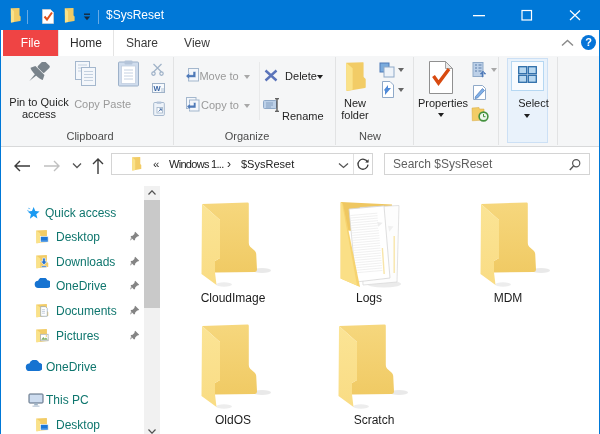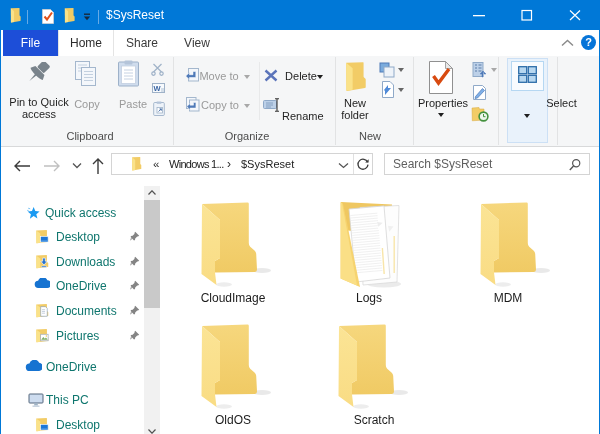--- a/index.html
+++ b/index.html
@@ -4,21 +4,21 @@
 <style>
   html,body{margin:0;padding:0;}
   body{width:600px;height:434px;overflow:hidden;font-family:"Liberation Sans",sans-serif;}
   .abs{position:absolute;}
   #win{position:relative;width:600px;height:434px;background:#fff;}
   #titlebar{left:0;top:0;width:600px;height:30px;background:#0078d7;}
   #lborder{left:0;top:30px;width:1px;height:404px;background:#0078d7;}
   #rborder{left:599px;top:30px;width:1px;height:404px;background:#0078d7;}
   .ttxt{color:#fff;font-size:12px;}
   #tabrow{left:1px;top:30px;width:598px;height:26px;background:#fff;}
-  #filetab{left:2px;top:0;width:55px;height:26px;background:#1d4ed8;color:#fff;font-size:12px;text-align:center;line-height:26px;}
+  #filetab{left:2px;top:0;width:55px;height:26px;background:#ef4444;color:#fff;font-size:12px;text-align:center;line-height:26px;}
   .tab{font-size:12px;color:#3b3b3b;line-height:26px;text-align:center;}
   #hometab{left:57px;top:0;width:56px;height:26px;background:#fff;border-left:1px solid #e4e4e4;border-right:1px solid #e4e4e4;box-sizing:border-box;color:#2b2b2b;}
   #ribbon{left:1px;top:56px;width:598px;height:90px;background:#f5f6f7;border-bottom:1px solid #d8d9da;box-sizing:content-box;}
   .gsep{position:absolute;top:1px;width:1px;height:88px;background:#e2e3e4;}
   .glabel{position:absolute;top:74px;font-size:11px;color:#4c4c4c;text-align:center;}
   .btxt{position:absolute;font-size:11px;color:#1f1f1f;text-align:center;}
   .btxtg{position:absolute;font-size:11px;color:#9a9a9a;text-align:center;}
   .caret{display:inline-block;width:0;height:0;border-left:3.5px solid transparent;border-right:3.5px solid transparent;border-top:4px solid #666;}
   .caretd{border-top-color:#1f1f1f;}
   .caretg{border-top-color:#a8a8a8;}
@@ -145,21 +145,21 @@
     <div class="btxtg" style="left:68px;top:42px;width:36px;">Copy</div>
 
     <svg class="abs" style="left:116px;top:4px;" width="23" height="27" viewBox="0 0 23 27">
       <rect x="1.5" y="2" width="20" height="24" rx="1" fill="#cfdced" stroke="#9db1c9" stroke-width="1"></rect>
       <rect x="7.5" y="0.5" width="8" height="4" rx="1" fill="#b4c4d9"></rect>
       <rect x="4.5" y="6" width="14" height="17.5" fill="#fff" stroke="#c2cfe0" stroke-width="0.8"></rect>
       <g stroke="#c6d2e2" stroke-width="1">
           <path d="M7,10 h9 M7,13 h9 M7,16 h9 M7,19 h9"></path>
         </g>
     </svg>
-    <div class="btxtg" style="left:98px;top:42px;width:36px;margin-left:16px;">Paste</div>
+    <div class="btxtg" style="left:98px;top:42px;width:36px;">Paste</div>
 
     <svg class="abs" style="left:150px;top:7px;" width="14" height="13" viewBox="0 0 14 13">
       <g stroke="#9fb2c8" stroke-width="1.2" fill="none">
         <path d="M2.5,1 L10.5,9 M10.5,1 L2.5,9"></path>
         <circle cx="2.5" cy="10.6" r="1.7"></circle>
           <circle cx="10.5" cy="10.6" r="1.7"></circle>
       </g>
     </svg>
     <svg class="abs" style="left:151px;top:27px;" width="13" height="10" viewBox="0 0 13 10">
       <rect x="0.5" y="0.5" width="12" height="9" fill="#f7fafd" stroke="#9fb2c8"></rect>
@@ -241,21 +241,21 @@
     </svg>
 
     <div class="abs" style="left:506px;top:2px;width:41px;height:85px;background:#e9f2fb;border:1px solid #cce0f5;box-sizing:border-box;"></div>
     <div class="abs" style="left:510px;top:5px;width:33px;height:30px;background:#f8fbfe;border:1px solid #b5d7f2;box-sizing:border-box;"></div>
     <svg class="abs" style="left:517px;top:10px;" width="19" height="17" viewBox="0 0 19 17">
       <rect x="0.7" y="0.7" width="8" height="7" fill="#b7d7f0" stroke="#2d6da9" stroke-width="1.3"></rect>
       <rect x="10.3" y="0.7" width="8" height="7" fill="#b7d7f0" stroke="#2d6da9" stroke-width="1.3"></rect>
       <rect x="0.7" y="9.3" width="8" height="7" fill="#b7d7f0" stroke="#2d6da9" stroke-width="1.3"></rect>
       <rect x="10.3" y="9.3" width="8" height="7" fill="#b7d7f0" stroke="#2d6da9" stroke-width="1.3"></rect>
     </svg>
-    <div class="btxt" style="left:506px;top:41px;width:53px;padding-left:28px;">Select</div>
+    <div class="btxt" style="left:506px;top:41px;width:53px;">Select</div>
     <span class="abs caret caretd" style="left:523px;top:58px;"></span>
   </div>
 
   <div class="abs" id="addrrow">
     <svg class="abs" style="left:12px;top:11px;" width="18" height="16" viewBox="0 0 18 16">
         <path d="M17,8 L2,8 M7,3 L2,8 L7,13" fill="none" stroke="#3b3b3b" stroke-width="1.4"></path>
       </svg>
     <svg class="abs" style="left:42px;top:11px;" width="18" height="16" viewBox="0 0 18 16">
         <path d="M1,8 L16,8 M11,3 L16,8 L11,13" fill="none" stroke="#c0c0c0" stroke-width="1.4"></path>
       </svg>

